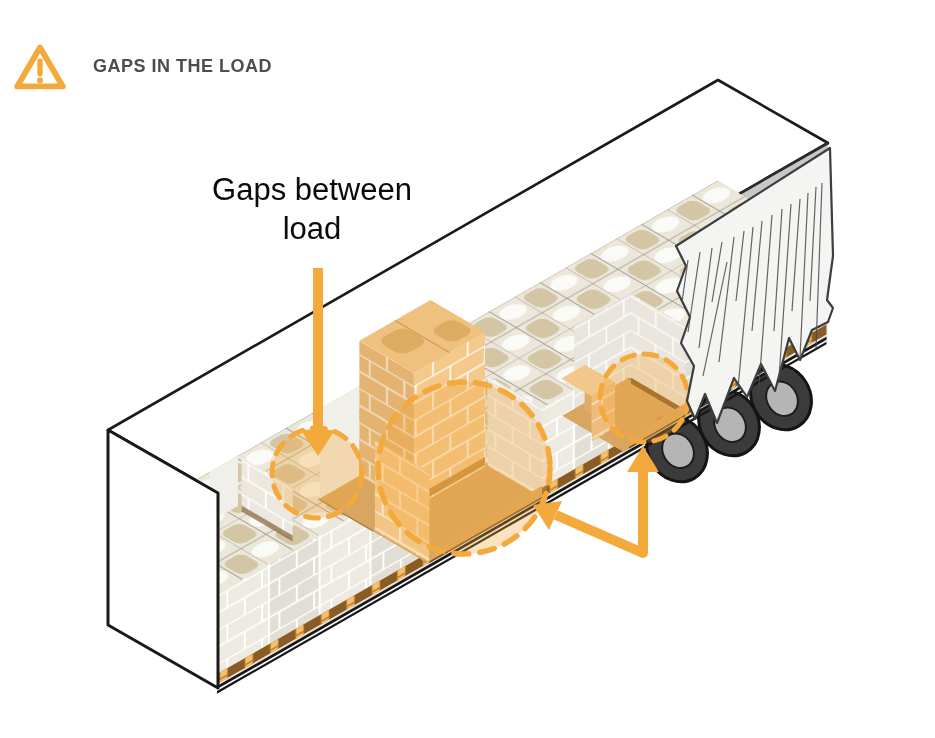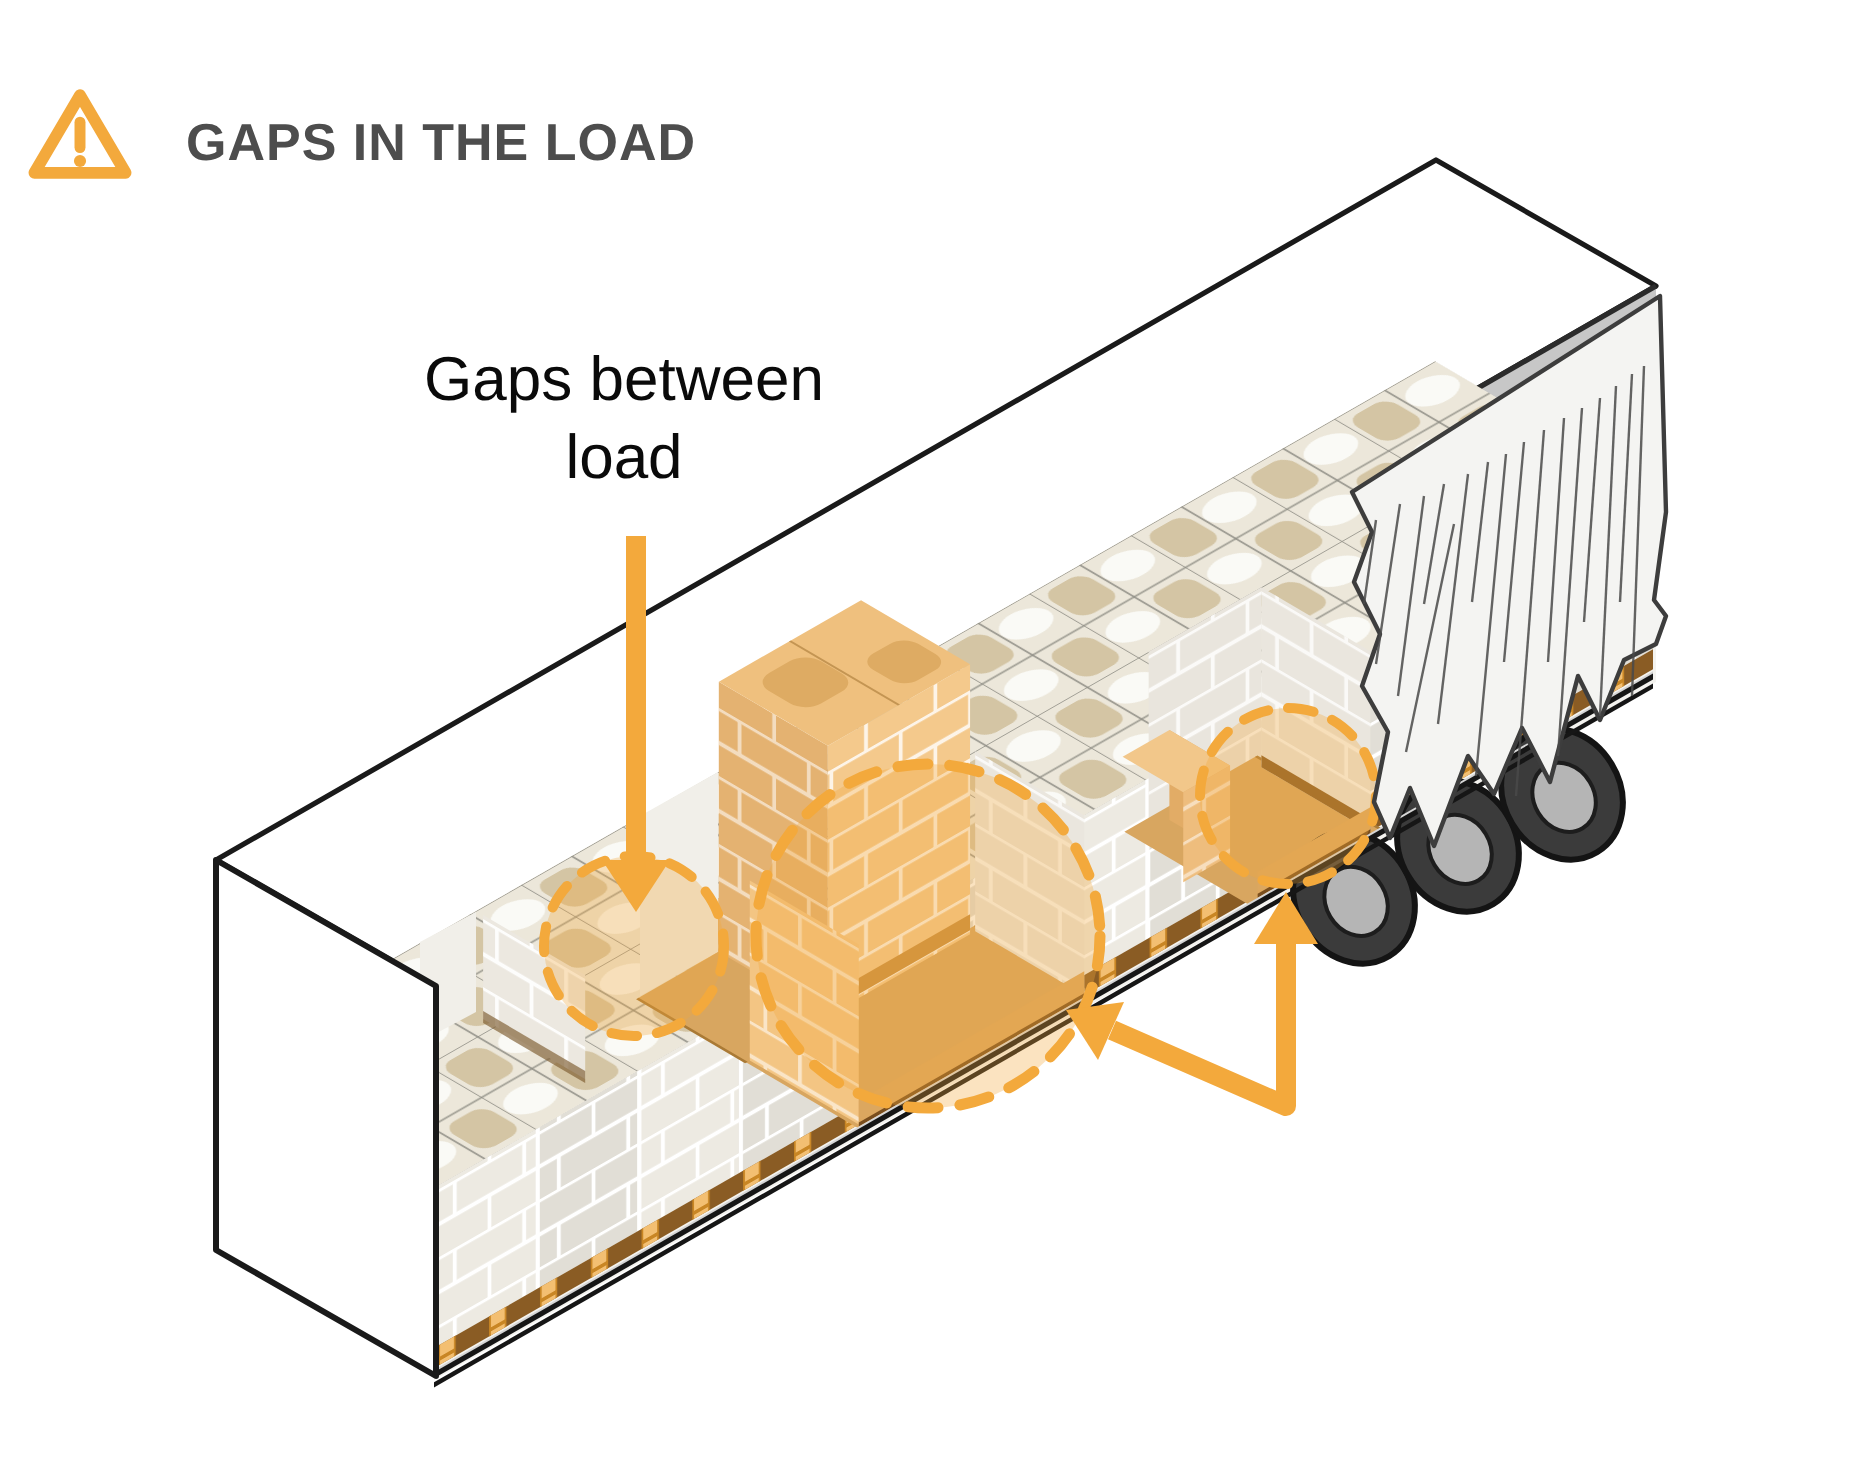--- a/index.html
+++ b/index.html
@@ -1,18 +1,18 @@
 <!DOCTYPE html>
 <html><head>
 <meta charset="utf-8">
 <style>
   html,body{margin:0;padding:0;background:#fff;}
   #stage{position:relative;width:935px;height:738px;background:#ffffff;overflow:hidden;
          font-family:"Liberation Sans", sans-serif;}
-  #title{position:absolute;left:93px;top:56px;font-size:26px;font-weight:bold;
+  #title{position:absolute;left:93px;top:56px;font-size:18px;font-weight:bold;
          letter-spacing:.5px;color:#4d4d4d;}
   #warn{position:absolute;left:13px;top:43px;width:54px;height:48px;}
   #scene{position:absolute;left:0;top:0;}
   text{font-family:"Liberation Sans", sans-serif;}
 </style>
 </head>
 <body>
 
 <div id="stage">
 

